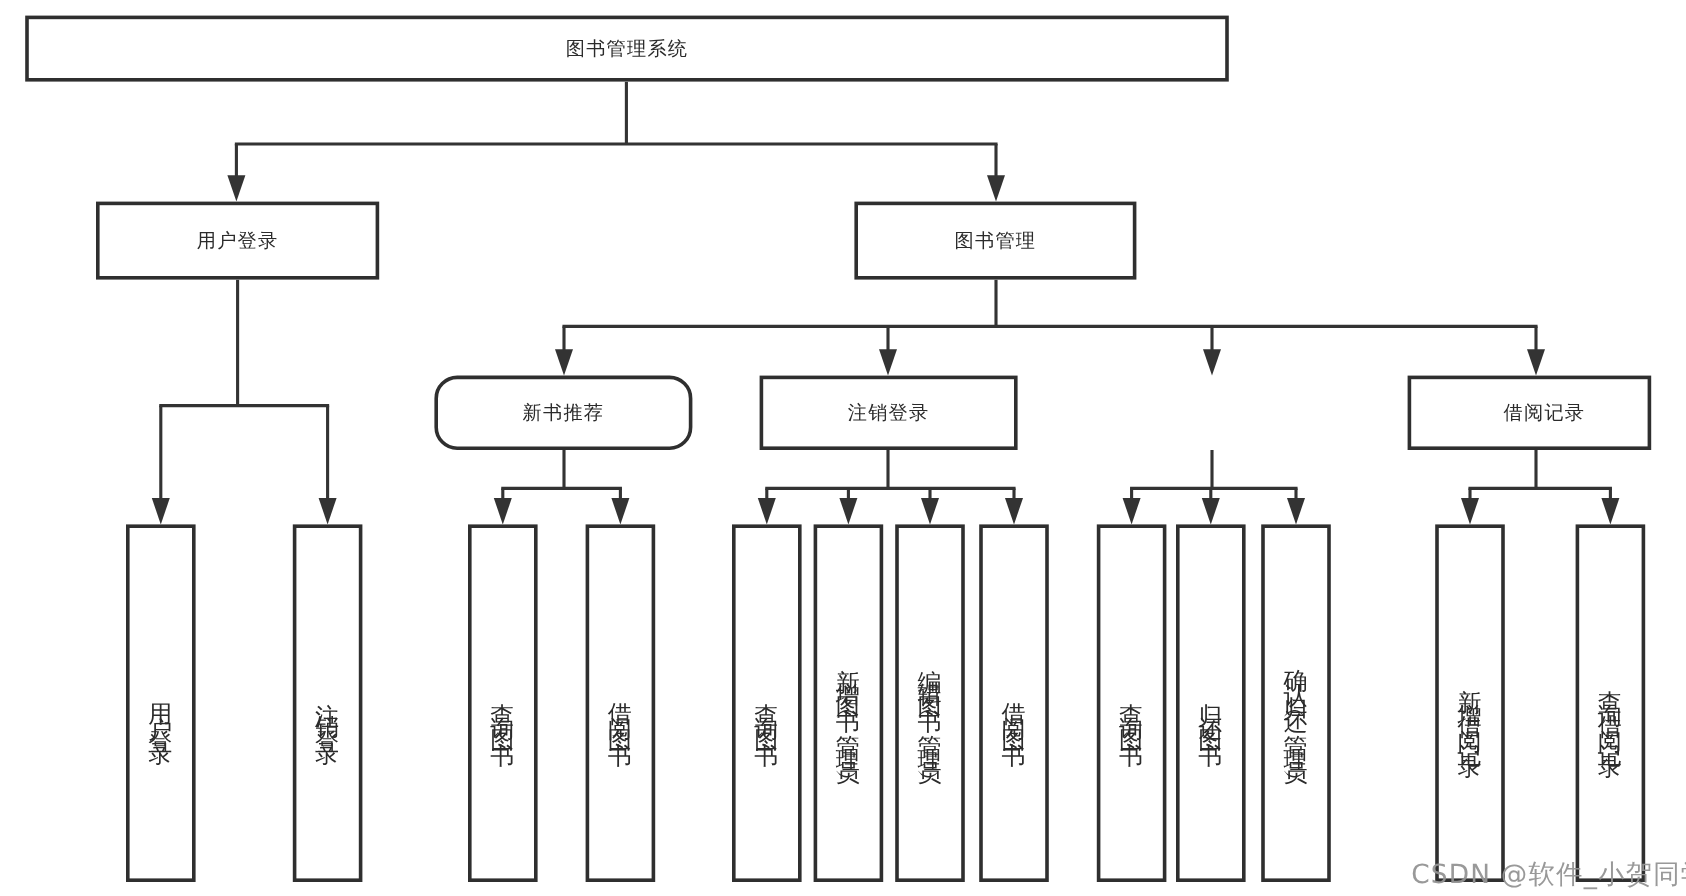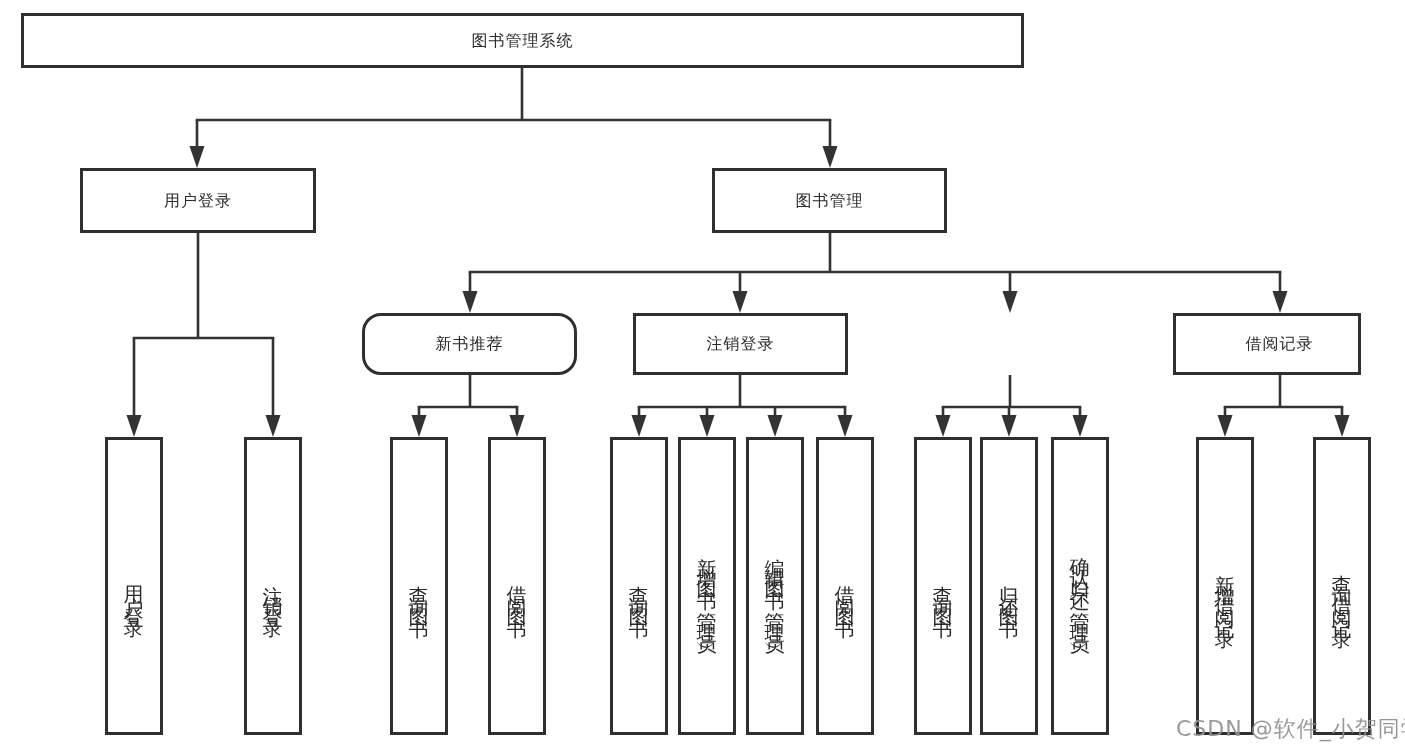--- a/index.html
+++ b/index.html
@@ -115,21 +115,21 @@
       <polygon points="1334.5,415 1349.5,415 1342,437" fill="#333333"></polygon>
     </svg>
 
   <div class="box h" style="left:21px; top:13px; width:1003px; height:55px;">图书管理系统</div>
 
   <div class="box h" style="left:80px; top:168px; width:236px; height:65px;">用户登录</div>
   <div class="box h" style="left:712px; top:168px; width:235px; height:65px;">图书管理</div>
 
   <div class="box h" style="left:362px; top:313px; width:215px; height:62px;border-radius:19px;">新书推荐</div>
   <div class="box h" style="left:633px; top:313px; width:215px; height:62px;">注销登录</div>
-  <div class="box h" style="left:1173px; top:313px; width:188px; height:62px;padding-left:25px;">借阅记录</div>
+  <div class="box h" style="left:1173px; top:313px; width:203px; height:62px;padding-left:25px;">借阅记录</div>
 
   <div class="box v" style="left:105px; top:437px; width:58px; height:298px;">用户登录</div>
   <div class="box v" style="left:244px; top:437px; width:58px; height:298px;">注销登录</div>
 
   <div class="box v" style="left:390px; top:437px; width:58px; height:298px;">查询图书</div>
   <div class="box v" style="left:488px; top:437px; width:58px; height:298px;">借阅图书</div>
 
   <div class="box v" style="left:610px; top:437px; width:58px; height:298px;">查询图书</div>
   <div class="box v" style="left:678px; top:437px; width:58px; height:298px;">新增图书（管理员）</div>
   <div class="box v" style="left:746px; top:437px; width:58px; height:298px;">编辑图书（管理员）</div>

